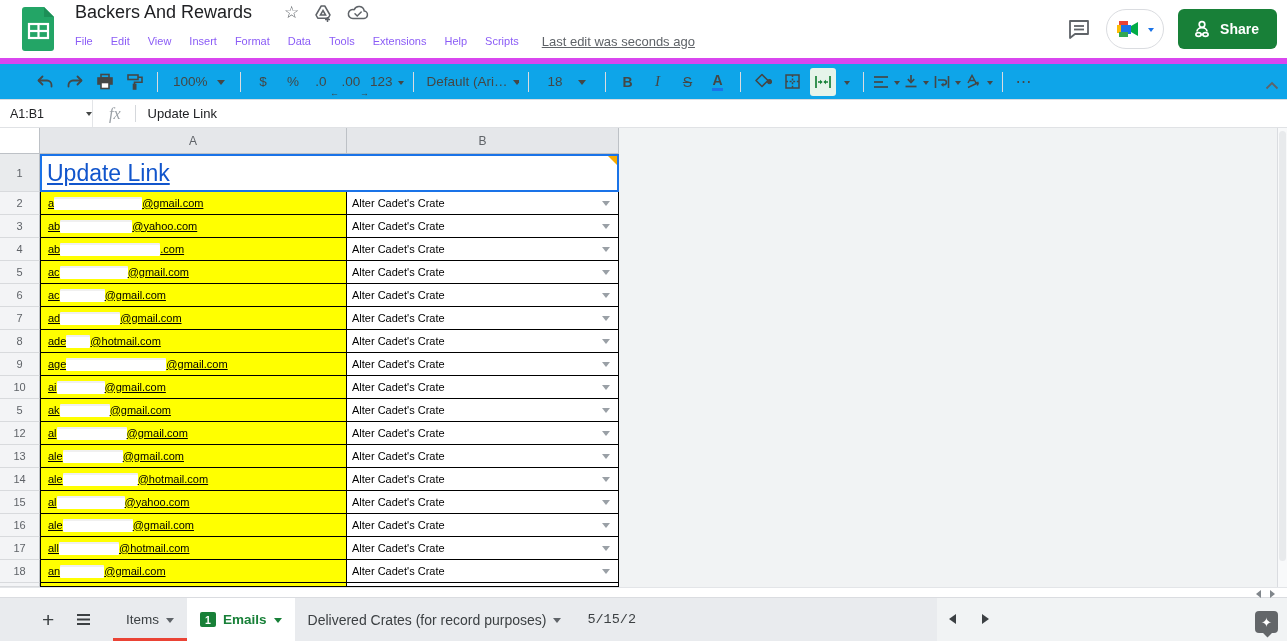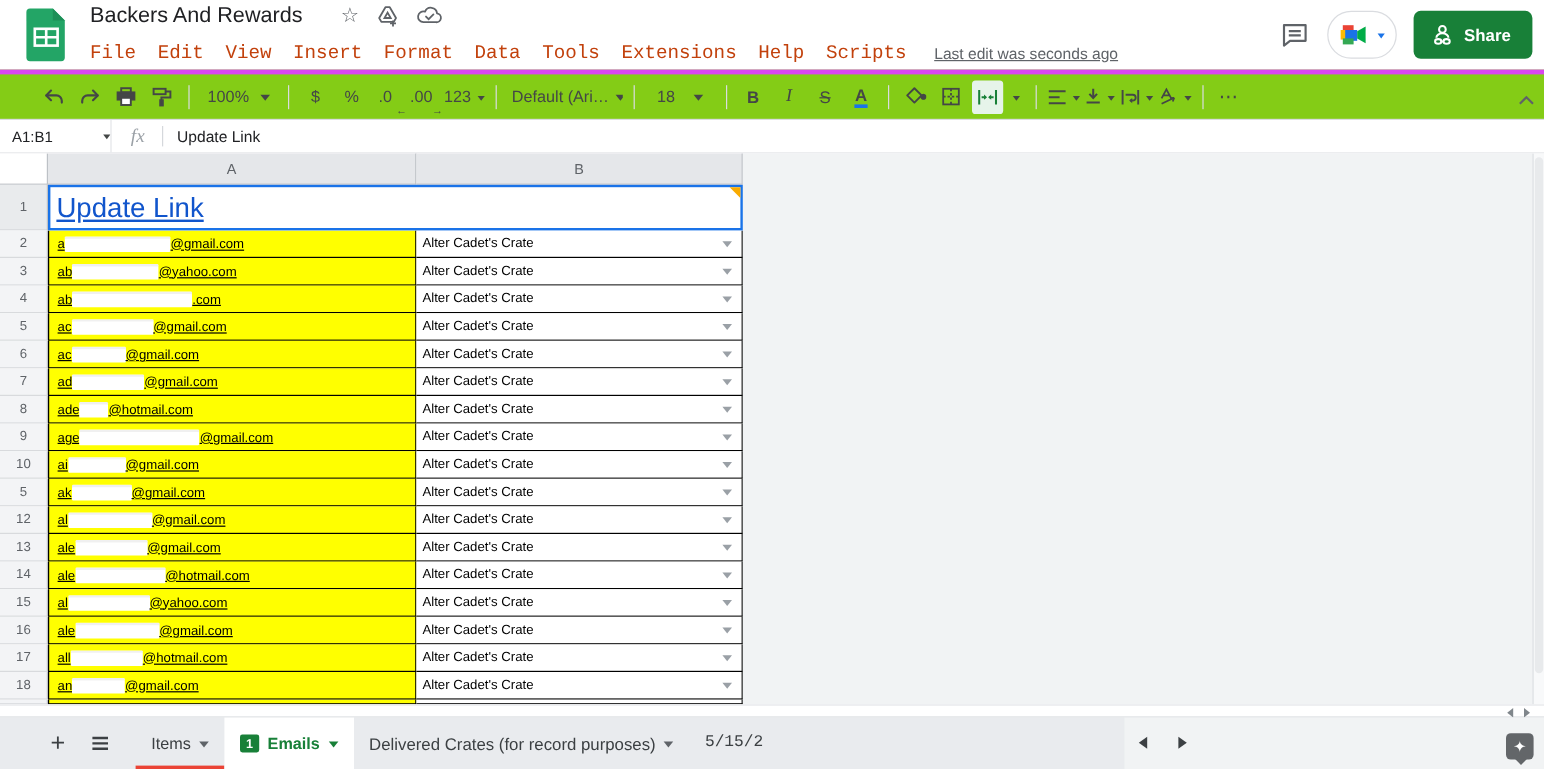--- a/index.html
+++ b/index.html
@@ -7,30 +7,30 @@
   body { font-family:"Liberation Sans", sans-serif; background:#fff; }
   .app { position:relative; width:1287px; height:641px; overflow:hidden; background:#fff; }
 
   
   .topbar { position:absolute; top:0; left:0; right:0; height:58px; background:#fff; }
   .logo { position:absolute; left:21px; top:6px; width:35px; height:46px; }
   .doc-title { position:absolute; left:75px; top:2px; font-size:18px; color:#202124; }
   .title-icons { position:absolute; left:284px; top:3px; display:flex; gap:14px; align-items:center; color:#5f6368; }
   .star-glyph { font-size:17px; line-height:20px; }
   .menubar { position:absolute; left:75px; top:32px; display:flex; align-items:center; }
-  .menu-item { font-size:16px; color:#c2410c; padding:3px 9px; border-radius:3px;font-family:Liberation Mono, monospace; }
+  .menu-item { font-size:11px; color:#8b5cf6; padding:3px 9px; border-radius:3px; }
   .menu-item:first-child { padding-left:0; }
   .last-edit { font-size:13px; color:#5f6368; text-decoration:underline; margin-left:14px; }
   .topbar-right { position:absolute; right:10px; top:0; height:58px; display:flex; align-items:center; gap:14px; }
   .comment-btn { width:26px; height:26px; display:flex; align-items:center; justify-content:center; }
   .meet-pill { width:58px; height:40px; border:1px solid #dadce0; border-radius:20px; display:flex; align-items:center; justify-content:center; gap:4px; background:#fff; }
   .share-btn { height:40px; padding:0 18px 0 14px; background:#188038; border-radius:6px; display:flex; align-items:center; gap:8px; color:#fff; font-size:14px; font-weight:700; }
 
   
-  .toolbar { position:absolute; top:58px; left:0; right:0; height:42px; background:#84cc16; border-top:4px solid #d946ef; border-bottom:1px solid #dadce0; display:flex; align-items:center; padding-left:30px; }
+  .toolbar { position:absolute; top:58px; left:0; right:0; height:42px; background:#0ea5e9; border-top:6px solid #d946ef; border-bottom:1px solid #dadce0; display:flex; align-items:center; padding-left:30px; }
   .tbtn { height:28px; min-width:26px; display:flex; align-items:center; justify-content:center; border-radius:3px; color:#444746; font-size:13.5px; position:relative; margin:0 2px; }
   .tsep { width:1px; height:20px; background:#dadce0; margin:0 7px; }
   .caret { width:0; height:0; border:4px solid transparent; border-top:5px solid #444746; margin-left:5px; margin-top:5px; }
   .caret.small { border-width:3.5px; border-top-width:4.5px; }
   .zoom-box { width:64px; justify-content:space-between; padding:0 6px; }
   .fmt-b { font-weight:700; font-size:14px; }
   .fmt-i { font-style:italic; font-family:"Liberation Serif", serif; font-size:15px; }
   .fmt-s { text-decoration:line-through; font-size:14px; }
   .fmt-a { font-size:14px; font-weight:700; border-bottom:3px solid #1a73e8; line-height:15px; }
   .dec { position:relative; padding-right:4px; }

